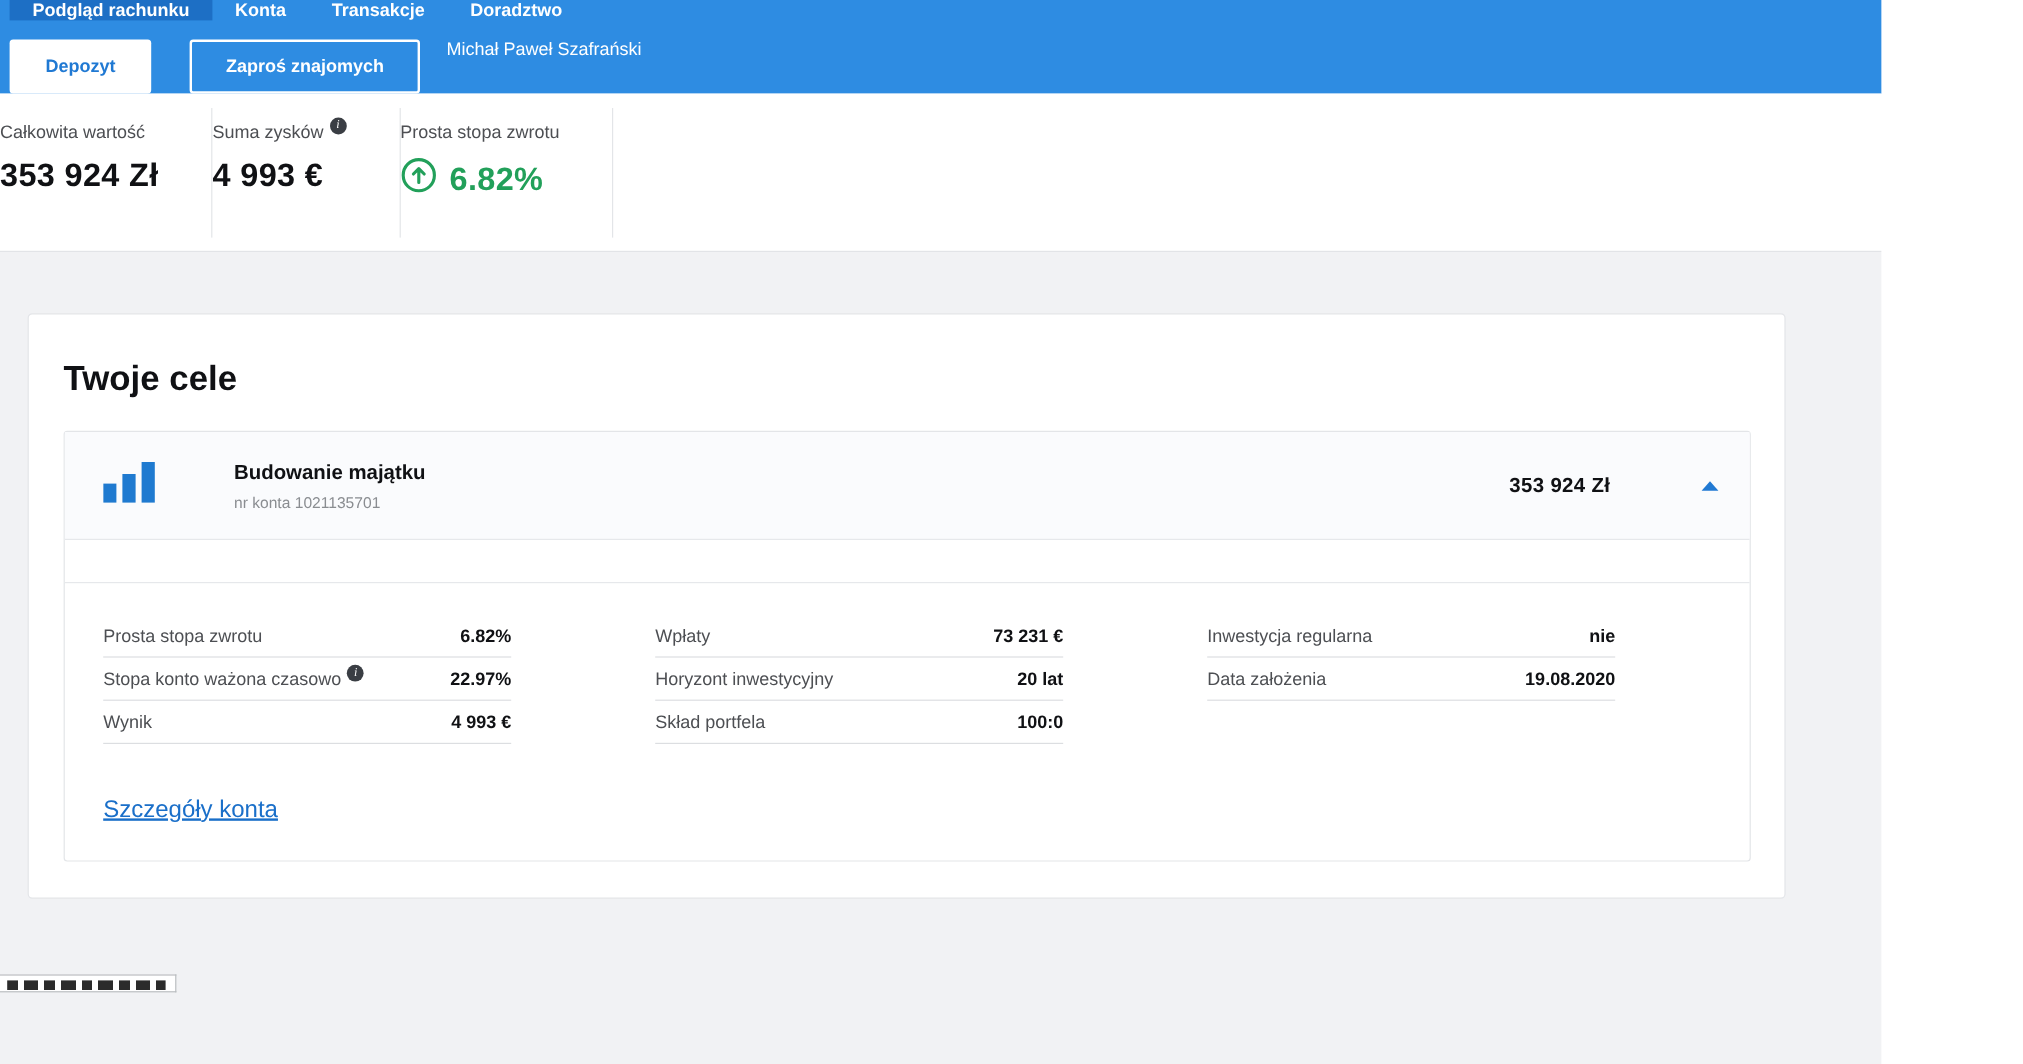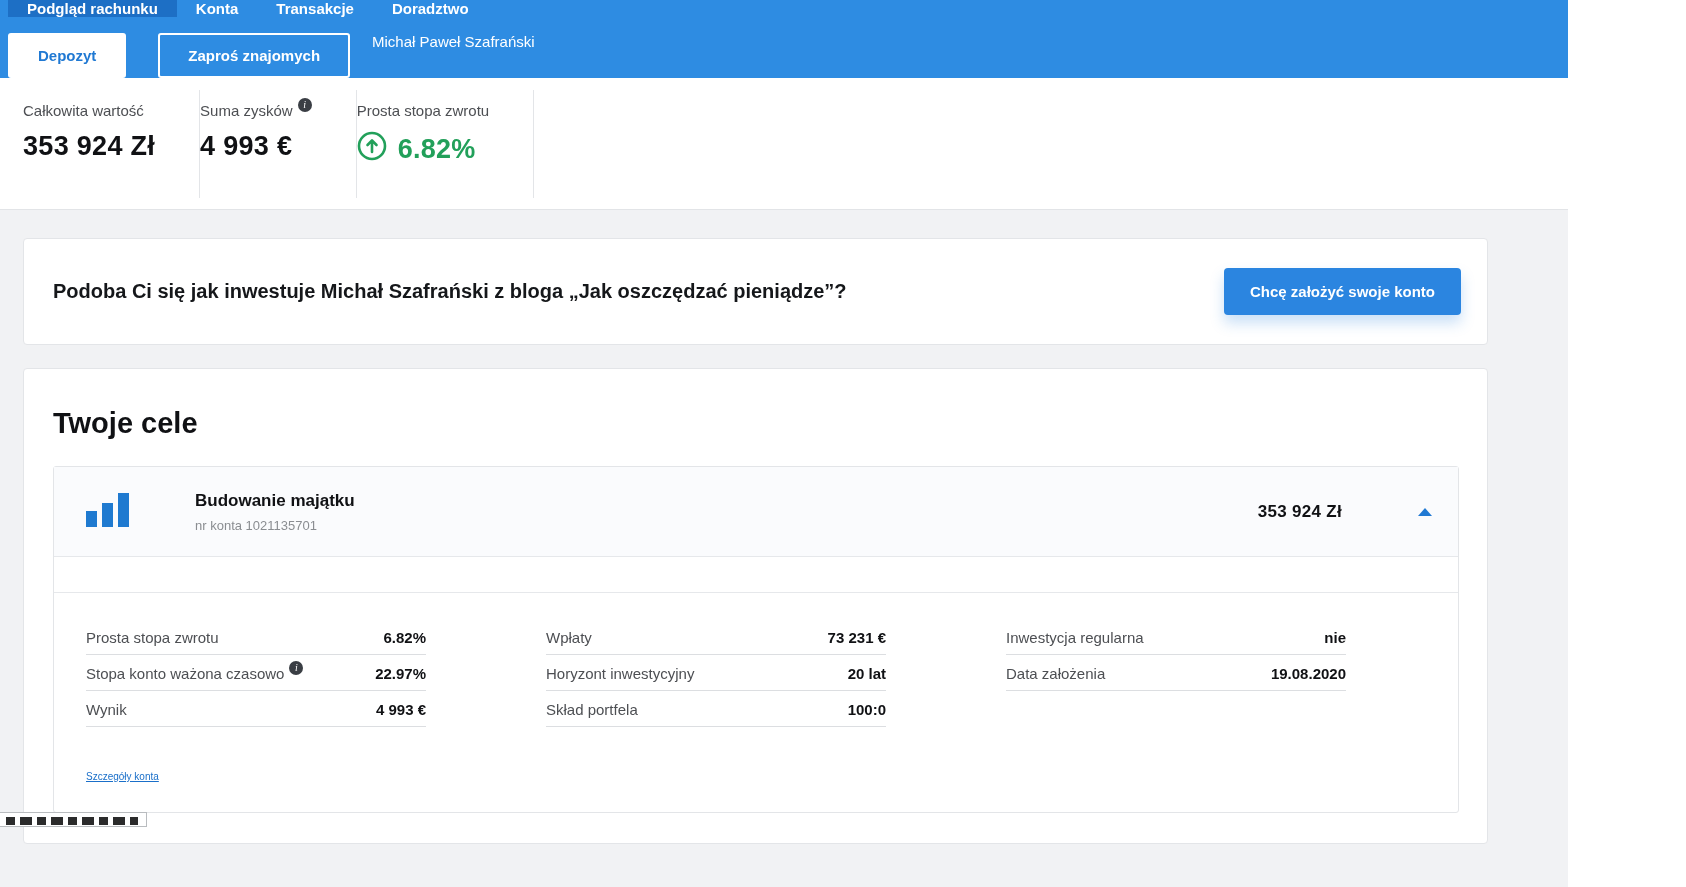--- a/index.html
+++ b/index.html
@@ -39,21 +39,20 @@
     font-family: inherit; font-size: 15px; font-weight: 700;
     padding: 12px 28px; margin-left: 32px; cursor: pointer;
   }
   .user-name { color: #ffffff; font-size: 15px; margin-left: 22px; white-space: nowrap; cursor: pointer; }
 
   
   .stats {
     height: 132px; background: #ffffff;
     border-bottom: 1px solid #e2e4e7;
     display: flex; align-items: flex-start;
-    padding-left: 23px;
   }
   .stat { padding: 24px 44px 0 0; }
   .stat-divider { width: 1px; height: 108px; background: #e3e5e8; margin-top: 12px; }
   .stat-label { font-size: 15px; color: #4d4f53; display: flex; align-items: flex-start; gap: 5px; }
   .stat-value { font-size: 27px; font-weight: 700; color: #101114; margin-top: 12px; letter-spacing: 0.3px; }
   .stat-value.green { color: #22a05a; display: flex; align-items: center; gap: 11px; }
 
   .info-icon {
     display: inline-block; width: 14px; height: 14px; border-radius: 50%;
     background: #3a3e44; color: #ffffff; font-size: 10px; line-height: 14px;
@@ -108,21 +107,21 @@
   .detail-row {
     display: flex; justify-content: space-between; align-items: center;
     padding: 9px 0 8px; border-bottom: 1px solid #dcdee1;
     font-size: 15px; min-height: 36px;
   }
   .detail-label { color: #4d4f53; display: flex; align-items: flex-start; gap: 5px; }
   .detail-value { font-weight: 700; color: #101114; white-space: nowrap; }
 
   .details-link {
     display: inline-block; margin: 44px 0 30px 32px;
-    color: #1a6fc9; font-size: 10px; text-decoration: underline; cursor: pointer;
+    color: #1a6fc9; font-size: 20px; text-decoration: underline; cursor: pointer;
   }
 
   
   .partial-overlay {
     position: absolute; left: 0; top: 812px; width: 147px; height: 15px;
     background: #ffffff; border: 1px solid #b9bcbf; border-left: none;
     overflow: hidden;
   }
   .partial-overlay .marks {
     height: 8px; margin: 4px 8px 0 6px;
@@ -172,24 +171,20 @@
           </svg>
         </span>
         <span>6.82%</span>
       </div>
     </div>
     <div class="stat-divider"></div>
   </section>
 
   <main class="content">
 
-    <div class="card promo-card">
-      <p class="promo-text">Podoba Ci się jak inwestuje Michał Szafrański z bloga „Jak oszczędzać pieniądze”?</p>
-      <button class="btn-cta">Chcę założyć swoje konto</button>
-    </div>
 
     <div class="card goals-card">
       <h1 class="goals-title">Twoje cele</h1>
 
       <div class="goal-panel">
         <div class="goal-header">
           <span class="goal-icon">
             <svg width="45" height="34" viewBox="0 0 45 34">
               <rect x="0" y="18" width="11" height="16" fill="#1f7ad0"></rect>
               <rect x="16" y="10" width="11" height="24" fill="#1f7ad0"></rect>

